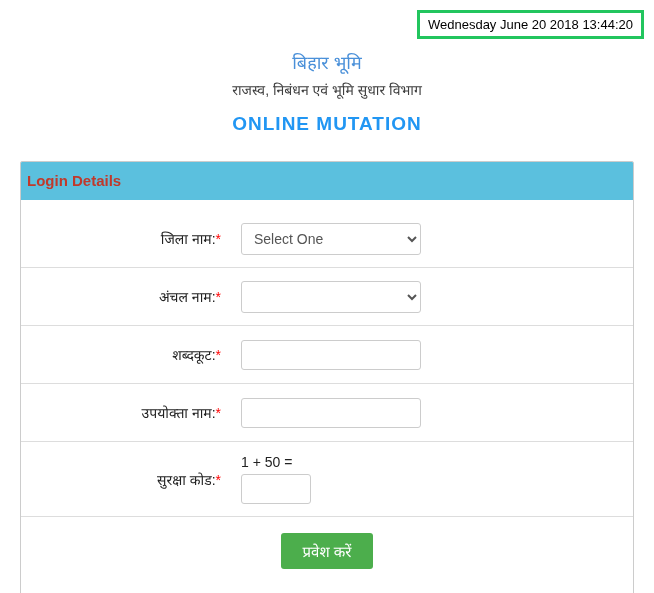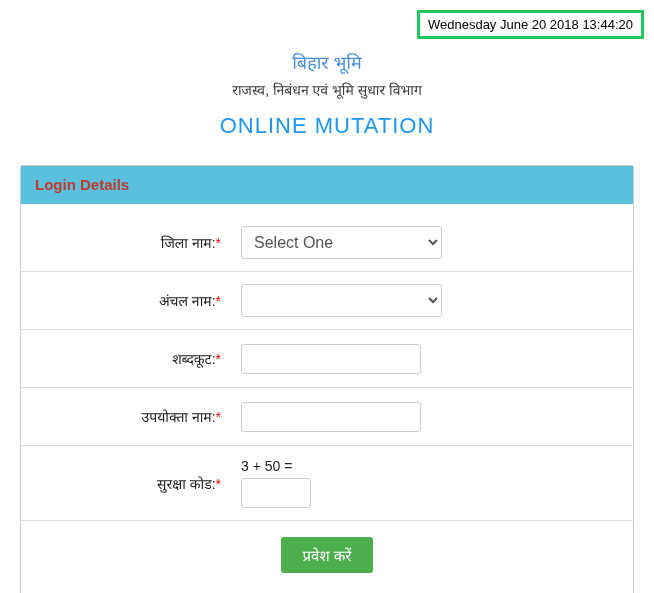--- a/index.html
+++ b/index.html
@@ -37,34 +37,34 @@
       margin-bottom: 6px;
       text-align: center;
     }
     .header-subtitle-hindi {
       color: #404040;
       font-size: 14px;
       margin-bottom: 14px;
     }
     .page-title {
       color: #2196F3;
-      font-size: 22px;
-      font-weight: normal;
+      font-size: 19px;
+      font-weight: bold;
       letter-spacing: 1px;
       margin-bottom: 16px;
     }
     .form-card {
       margin: 0 20px;
       border: 1px solid #ccc;
       border-radius: 2px;
       overflow: hidden;
     }
     .form-header {
       background: #5bc0de;
-      padding: 10px 14px;
+      padding: 10px 6px;
     }
     .form-header-title {
       color: #c0392b;
       font-weight: bold;
       font-size: 15px;
     }
     .form-body {
       background: #fff;
       padding: 10px 0;
     }
@@ -85,25 +85,25 @@
       font-size: 14px;
       color: #222;
     }
     .form-label .required {
       color: red;
     }
     .form-control {
       flex: 1;
     }
     select.input-field {
-      width: 201px;
+      width: 180px;
       padding: 6px 8px;
       border: 1px solid #ccc;
       border-radius: 3px;
-      font-size: 16px;
+      font-size: 14px;
       color: #555;
       background: #fff;
       appearance: auto;
     }
     input.input-field {
       width: 180px;
       padding: 6px 8px;
       border: 1px solid #ccc;
       border-radius: 3px;
       font-size: 14px;
@@ -196,21 +196,21 @@
         <div class="form-control">
           <input type="text" class="input-field" style="">
         </div>
       </div>
 
       <div class="form-row">
         <div class="form-label">
           <span>सुरक्षा कोड:</span><span class="required">*</span>
         </div>
         <div class="form-control">
-          <div class="captcha-equation">3 + 50 =</div>
+          <div class="captcha-equation">1 + 50 =</div>
           <input type="text" class="captcha-input" style="">
         </div>
       </div>
 
       <div class="submit-row">
         <button class="submit-btn">प्रवेश करें</button>
       </div>
 
     </div>
   </div>

